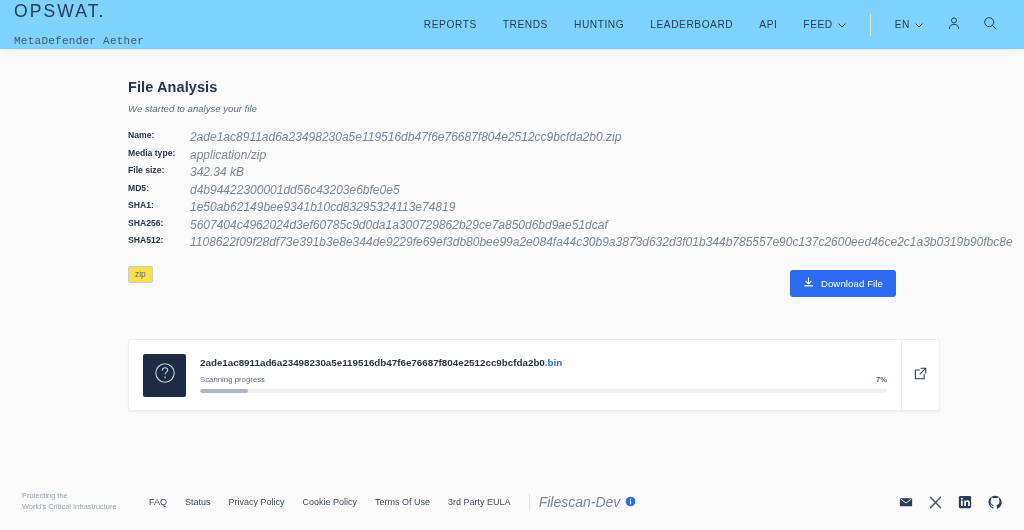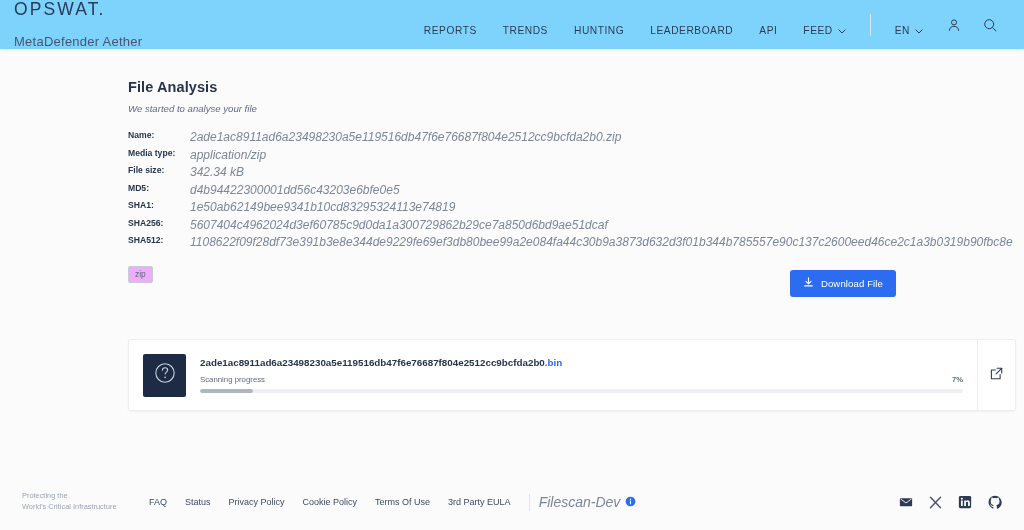--- a/index.html
+++ b/index.html
@@ -25,26 +25,27 @@
   }
   .logo-block { display: flex; flex-direction: column; justify-content: center; }
   .logo-main {
     font-size: 17.5px;
     letter-spacing: 2.1px;
     color: #2b3a57;
     font-weight: 400;
     line-height: 1.05;
   }
   .logo-sub {
-    font-size: 13px;
+    font-size: 11px;
     color: #49566f;
     letter-spacing: 0.25px;
     margin-top: 15px;
-  }
-  .nav { display: flex; align-items: flex-end; gap: 4px; }
+    font-family: Liberation Mono, monospace;
+  }
+  .nav { display: flex; align-items: center; gap: 4px; }
   .nav-item {
     font-size: 10.2px;
     letter-spacing: 0.55px;
     color: #2e3b55;
     padding: 0 11px;
     cursor: pointer;
     white-space: nowrap;
     display: flex;
     align-items: center;
     gap: 5px;
@@ -106,21 +107,21 @@
   }
 
   .tag-row { margin-top: 14px; }
   .tag {
     display: inline-block;
     border: 1px solid #c8ccd4;
     border-radius: 2px;
     font-size: 8.4px;
     color: #5d6b84;
     padding: 2px 6px 3px;
-    background: #f0abfc;
+    background: #fde047;
   }
 
   
   .dl-wrap {
     position: absolute;
     right: 128px;
     top: 221px;
   }
   .dl-btn {
     background: #2b6cf0;
@@ -135,21 +136,21 @@
     gap: 7px;
     cursor: pointer;
     letter-spacing: 0.1px;
   }
 
   
   .card {
     position: absolute;
     left: 128px;
     top: 290px;
-    width: 888px;
+    width: 812px;
     height: 72px;
     background: #ffffff;
     border: 1px solid #eceef1;
     border-radius: 3px;
     box-shadow: 0 1px 2px rgba(20,30,60,0.05);
     display: flex;
     align-items: stretch;
     overflow: hidden;
   }
   .card-left {

